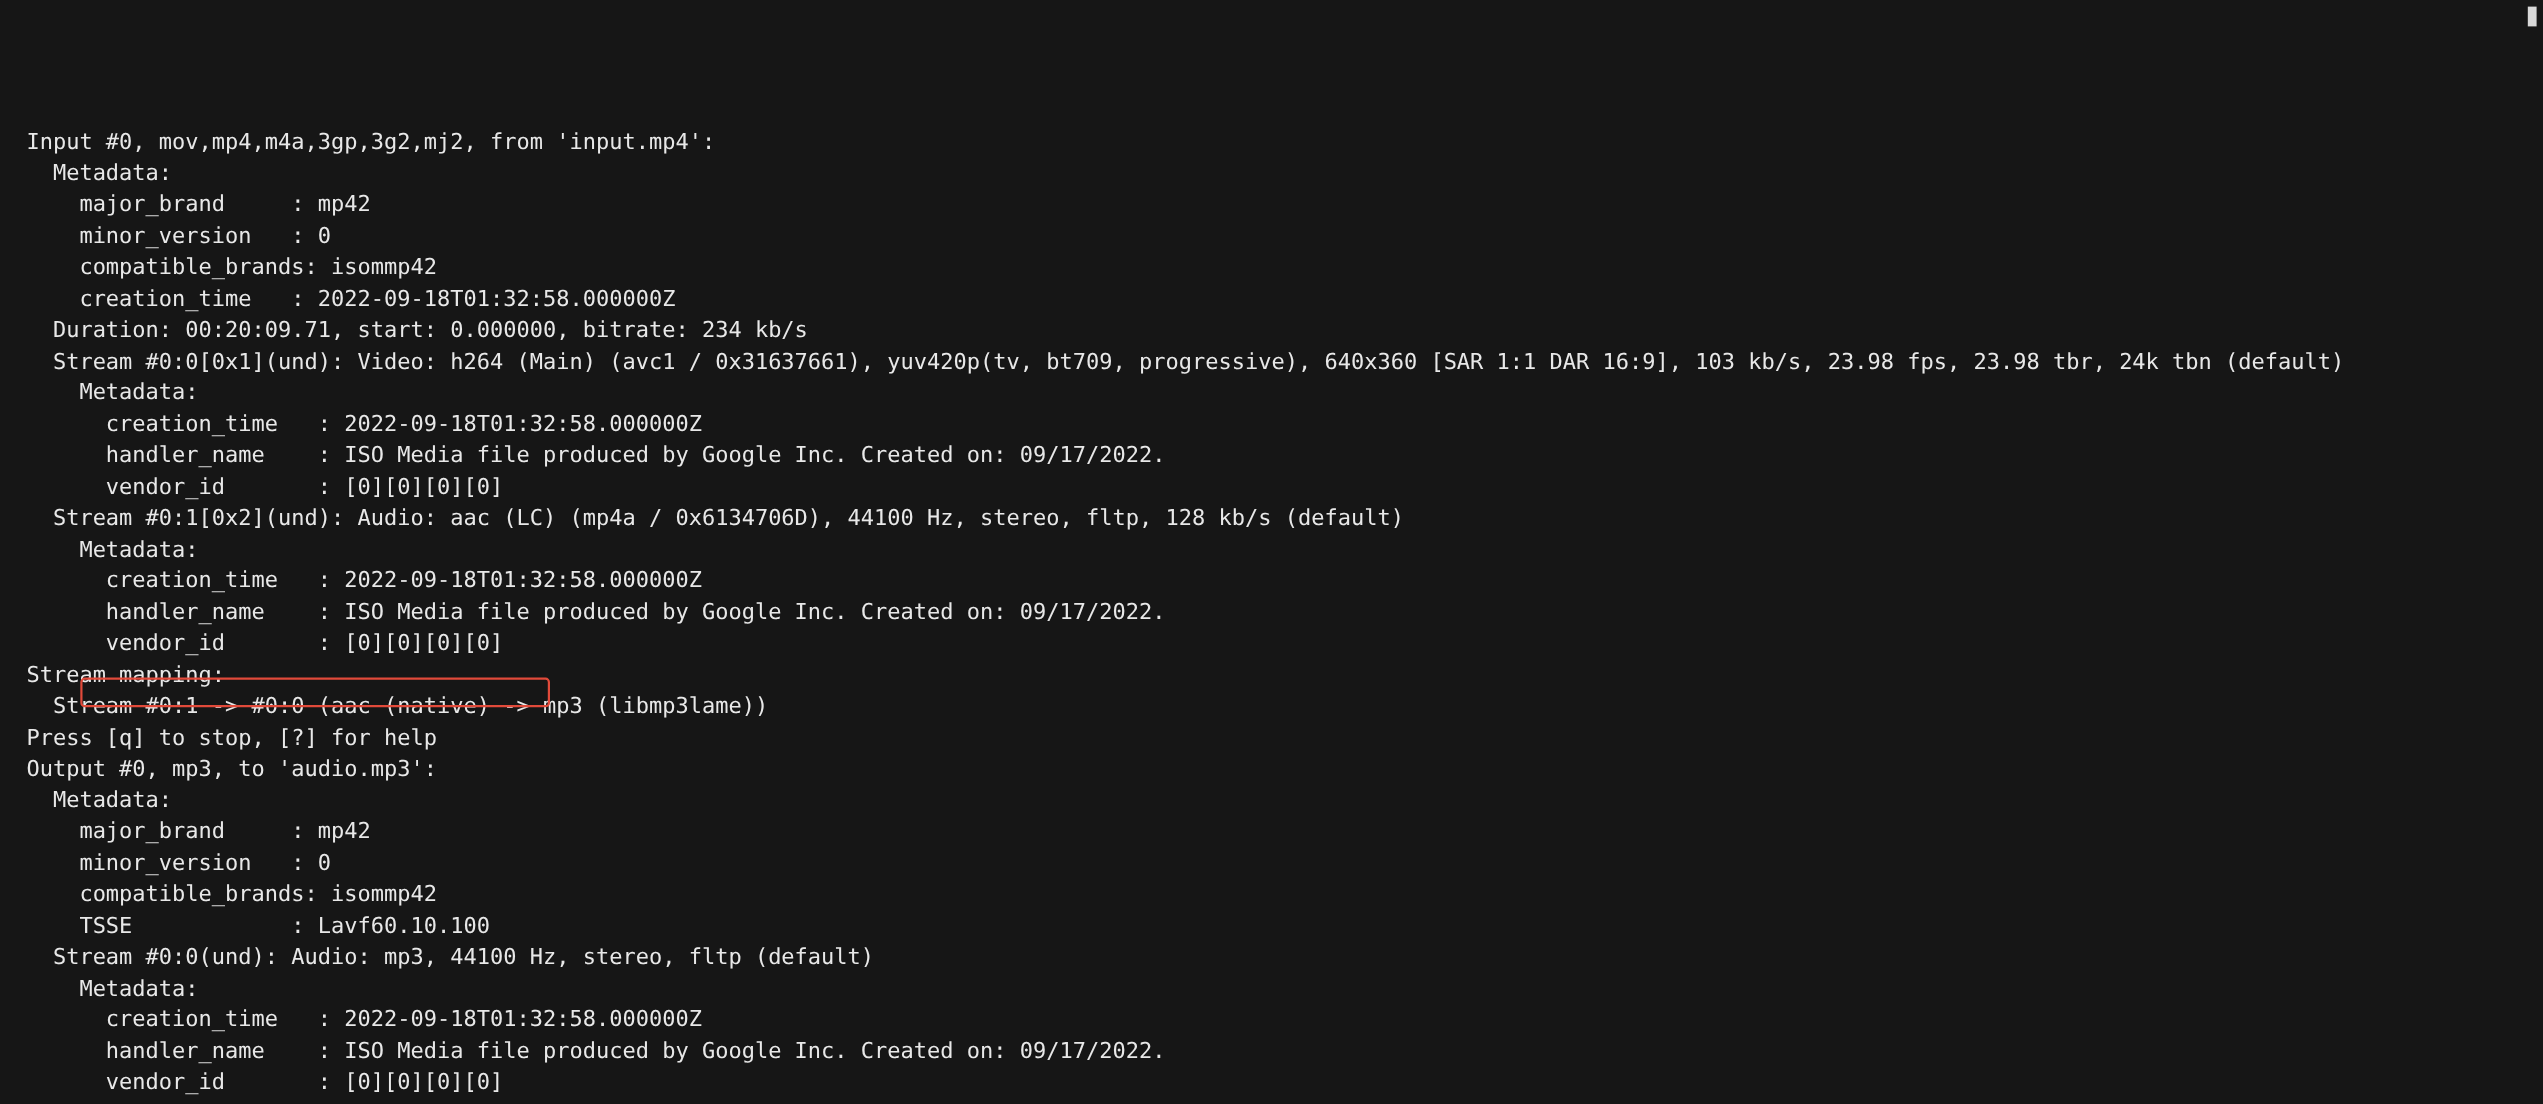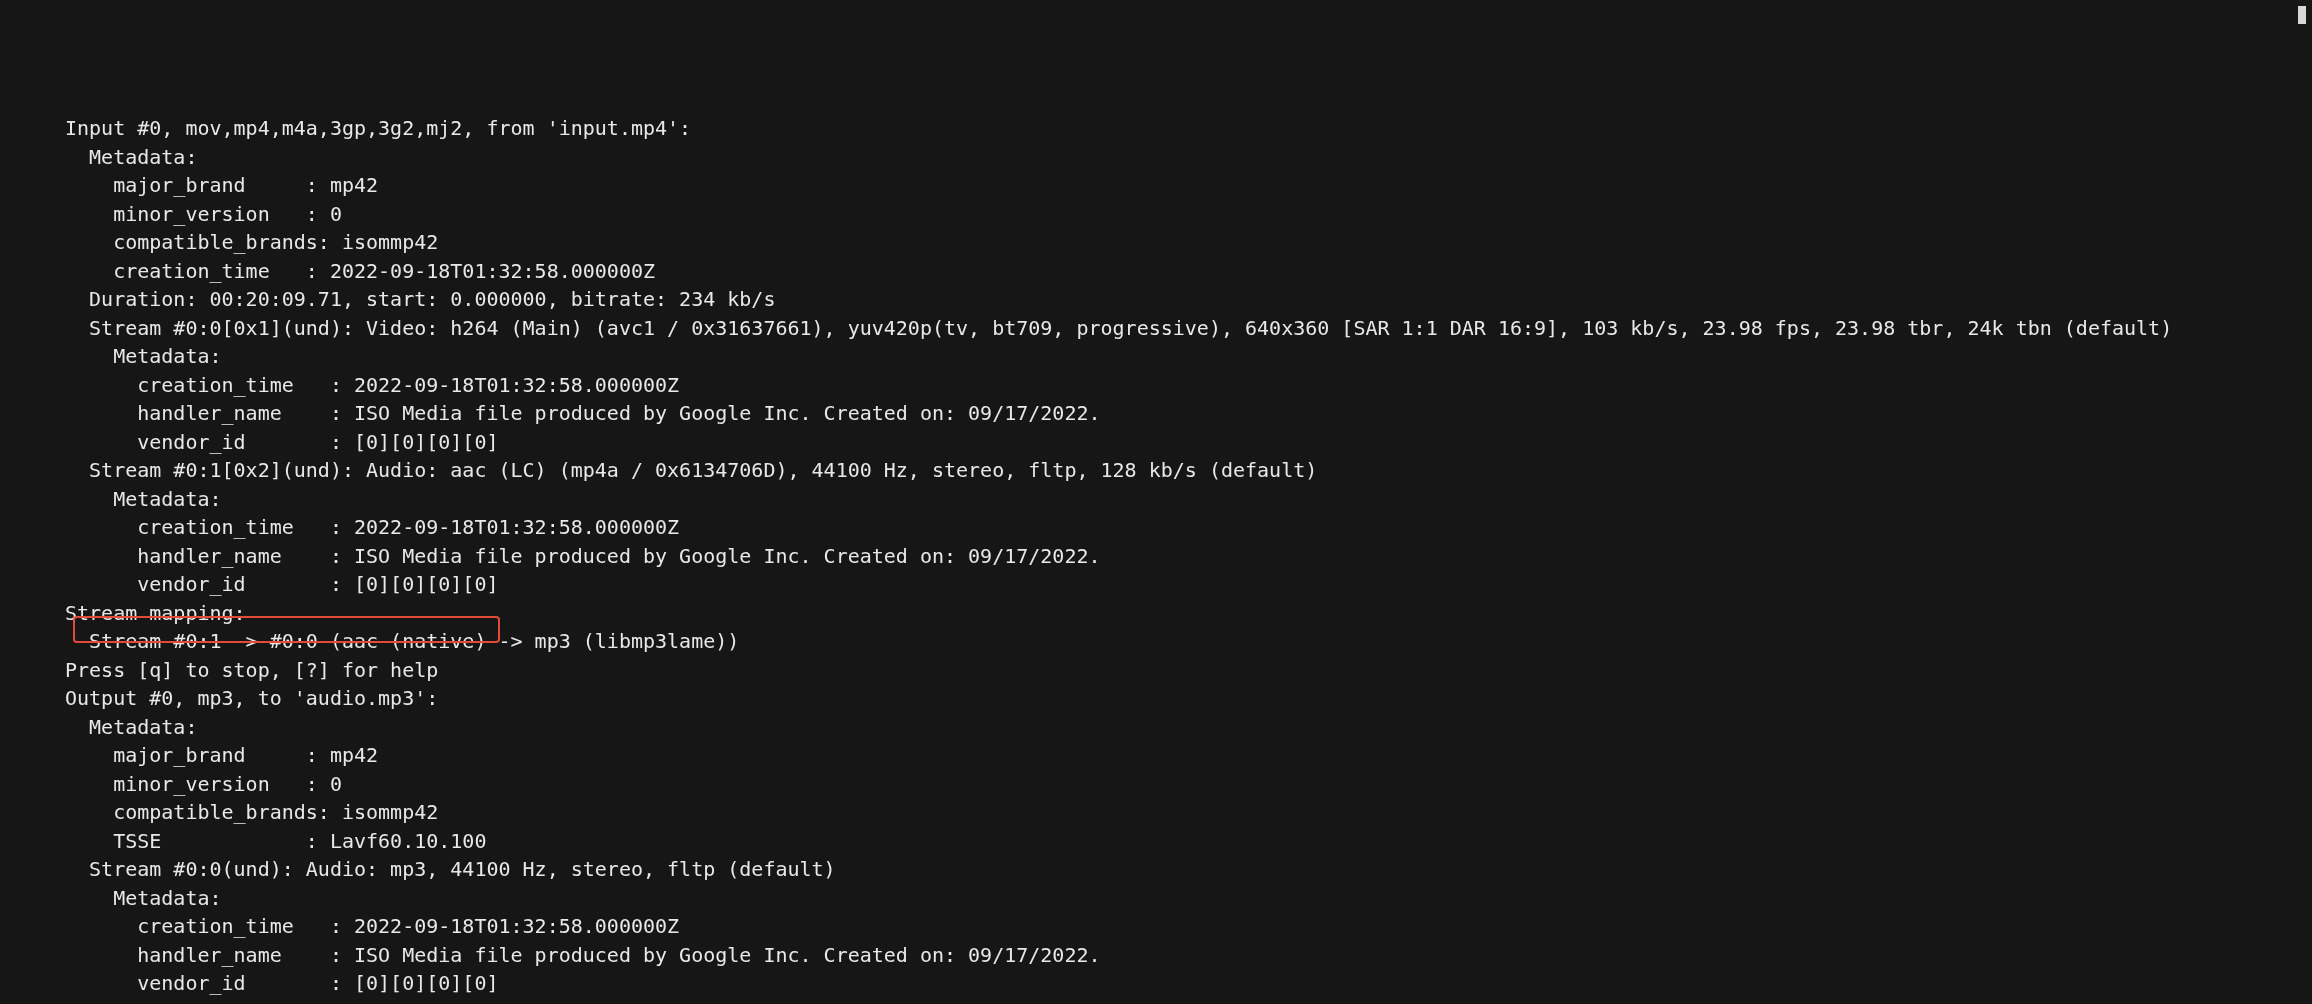--- a/index.html
+++ b/index.html
@@ -11,21 +11,21 @@
   }
   body {
     font-family: "Menlo", "Consolas", "Monaco", monospace;
     font-size: 20px;
     line-height: 28.5px;
     color: #e8e8e8;
     white-space: pre;
     padding: 0 8px 0 24px;
     position: relative;
   }
-  .line { display: block; margin-left: 41px; }
+  .line { display: block; }
   .highlight-box {
     position: absolute;
     border: 2px solid #e24a3a;
     border-radius: 4px;
     pointer-events: none;
   }
   .scroll-indicator {
     position: absolute;
     top: 6px;
     right: 6px;

